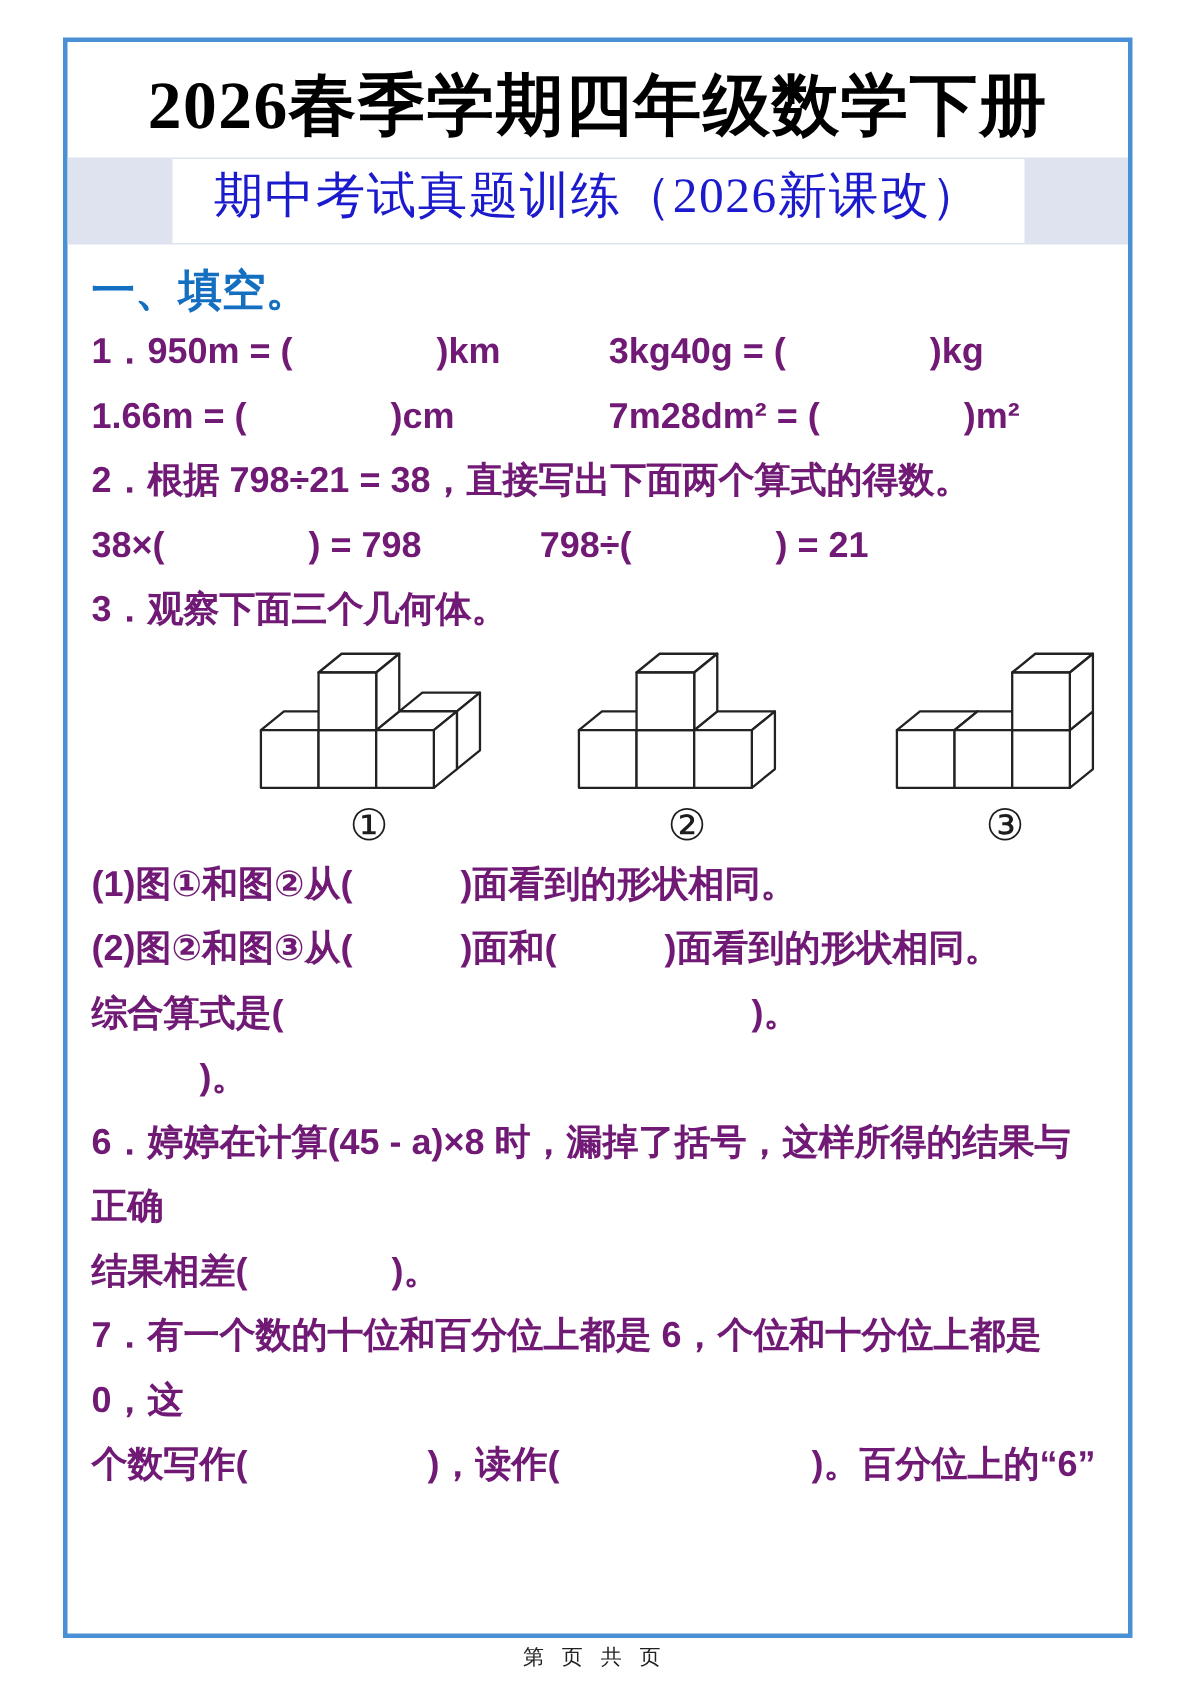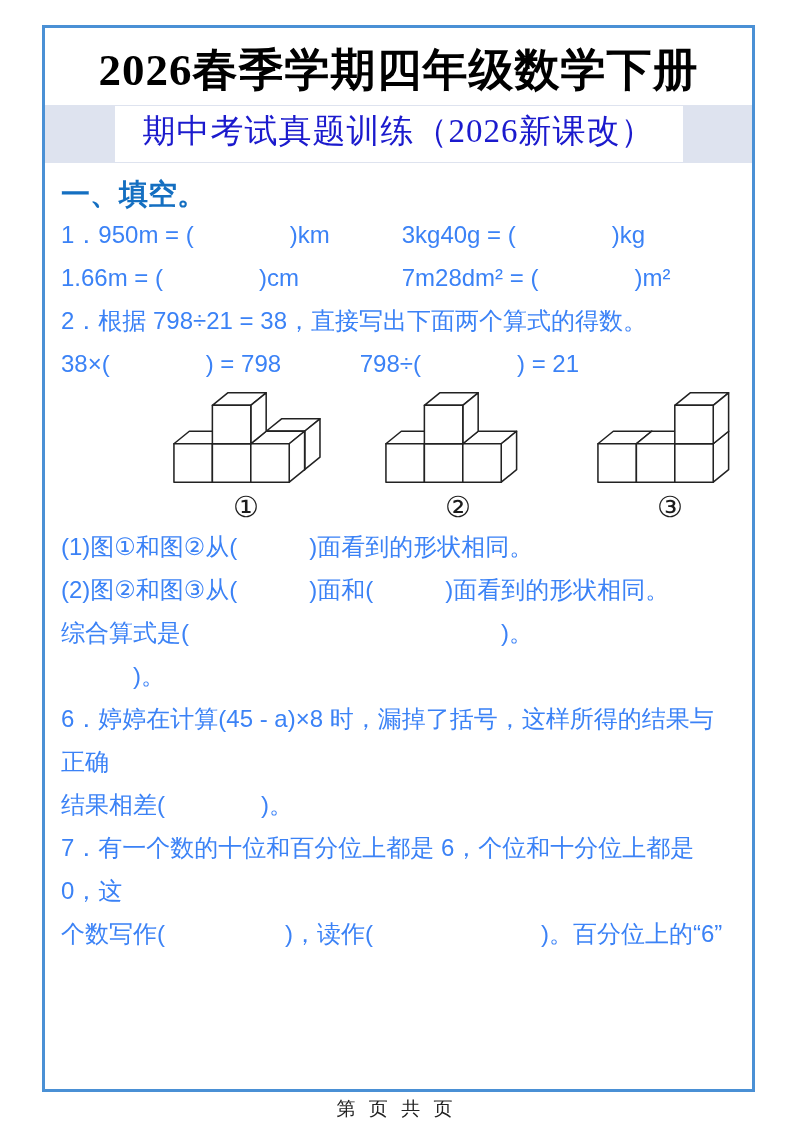--- a/index.html
+++ b/index.html
@@ -30,34 +30,34 @@
   .subtitle-text {
     font-family:"Liberation Serif","DejaVu Serif",serif;
     font-weight:normal; font-size:33px; color:#1b1acd; letter-spacing:1px;
   }
   .body-area { padding:6px 16px 0 16px; }
   .section-heading {
     margin-top:6px; font-size:29px; font-weight:bold; color:#146fc1;
     line-height:38px;
   }
   .line {
-    font-size:24px; line-height:43px; white-space:pre-wrap; color:#3b82f6;
+    font-size:24px; line-height:43px; white-space:pre-wrap; color:#701a75;font-weight:bold;
   }
   .figures-row {
     display:flex; gap:42px; margin:4px 0 0 100px; align-items:flex-end;
   }
   .figure-cell { width:170px; text-align:center; }
   .figure-cell svg { display:block; }
   .figure-label {
     font-size:29px; line-height:36px; color:#1c1c1c; margin-top:2px;
     font-family:"DejaVu Sans",sans-serif;
   }
   .page-footer {
     position:absolute; left:0; right:0; top:1096px; text-align:center;
-    font-size:19px; color:#222; letter-spacing:4px;
+    font-size:14px; color:#222; letter-spacing:4px;
   }
 </style>
 </head>
 <body>
 
 <div class="page">
   <div class="sheet">
 
     <div class="doc-title">2026春季学期四年级数学下册</div>
 
@@ -68,20 +68,21 @@
     </div>
 
     <div class="body-area">
 
       <div class="section-heading">一、填空。</div>
 
       <div class="line">1．950m = (　　　　)km　　　3kg40g = (　　　　)kg</div>
       <div class="line">1.66m = (　　　　)cm　　　　 7m28dm² = (　　　　)m²</div>
       <div class="line">2．根据 798÷21 = 38，直接写出下面两个算式的得数。</div>
       <div class="line">38×(　　　　) = 798　　　 798÷(　　　　) = 21</div>
+      <div class="line">3．观察下面三个几何体。</div>
 
       <div class="figures-row">
 
         <div class="figure-cell">
           <svg width="170" height="98" viewBox="0 0 170 102">
             <g fill="#ffffff" stroke="#222222" stroke-width="1.6" stroke-linejoin="round">
 
               <polygon points="106,44 122,31 162,31 146,44"></polygon>
               <polygon points="146,44 162,31 162,71 146,84"></polygon>
               <polygon points="106,44 146,44 146,84 106,84"></polygon>

